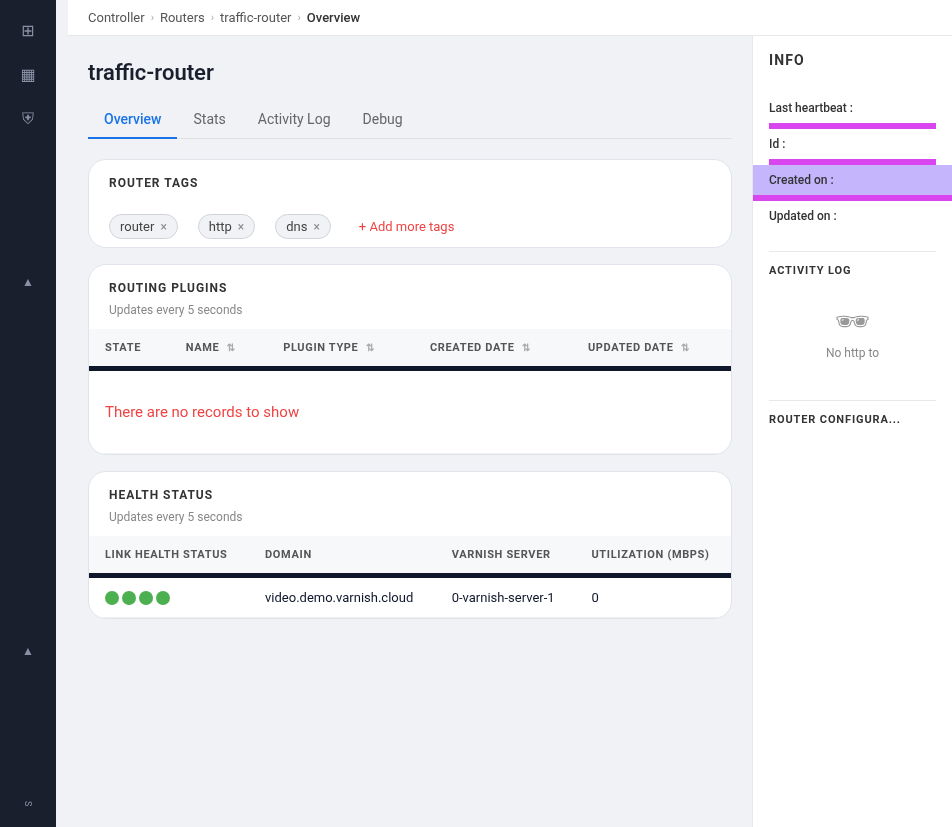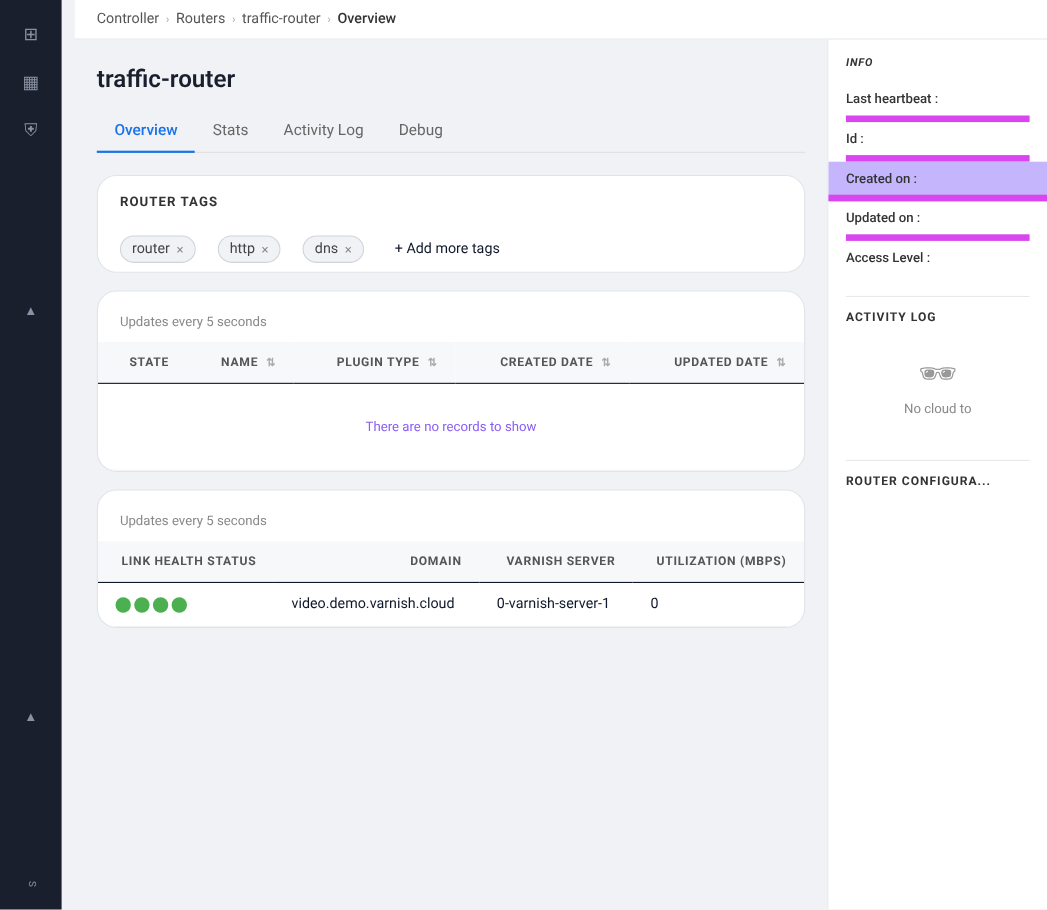--- a/index.html
+++ b/index.html
@@ -162,21 +162,21 @@
       font-size: 13px;
       color: #444;
     }
     .tag-remove {
       cursor: pointer;
       color: #888;
       font-size: 12px;
       line-height: 1;
     }
     .add-tag {
-      color: #0f172a;
+      color: #ef4444;
       cursor: pointer;
       font-size: 13px;
       display: flex;
       align-items: center;
       gap: 4px;
       padding: 4px 8px;
     }
 
     
     .section-subtitle {
@@ -192,45 +192,44 @@
       overflow-x: auto;
     }
     table {
       width: 100%;
       border-collapse: collapse;
       font-size: 13px;
     }
     thead th {
       background: #f7f8fa;
       padding: 12px 16px;
-      text-align: right;
+      text-align: left;
       font-size: 11px;
       font-weight: 700;
       letter-spacing: 0.06em;
       color: #555;
       text-transform: uppercase;
-      border-bottom: 1px solid #0f172a;
+      border-bottom: 5px solid #0f172a;
       white-space: nowrap;
     }
     thead th .sort-icon {
       display: inline-block;
       margin-left: 4px;
       color: #aaa;
       font-size: 10px;
     }
     tbody td {
       padding: 12px 16px;
       border-bottom: 1px solid #f0f0f0;
       color: #0f172a;
     }
     .no-records {
-      text-align: center;
       padding: 32px 16px;
-      color: #8b5cf6;
-      font-size: 12px;
+      color: #ef4444;
+      font-size: 15px;
     }
 
     
     .filter-row {
       display: flex;
       gap: 8px;
       padding: 0 20px 12px;
     }
     .filter-btn {
       padding: 5px 14px;
@@ -256,27 +255,26 @@
       height: 14px;
       border-radius: 50%;
     }
     .dot.green { background: #4caf50; }
 
     
     .info-section {
       margin-bottom: 20px;
     }
     .info-title {
-      font-size: 10px;
+      font-size: 14px;
       font-weight: 700;
       letter-spacing: 0.08em;
       color: #333;
       text-transform: uppercase;
-      margin-bottom: 12px;
-      font-style: italic;
+      margin-bottom: 25px;
     }
     .info-row {
       padding: 8px 0;
       font-size: 12px;
       color: #555;
       border-bottom: 6px solid #d946ef;
     }
     .info-row:last-child { border-bottom: none; }
     .info-label {
       color: #333;
@@ -374,20 +372,21 @@
           <div class="tag">
             <span>dns</span>
             <span class="tag-remove">×</span>
           </div>
           <div class="add-tag">+ Add more tags</div>
         </div>
       </div>
 
       <div class="card">
         <div class="card-header">
+          <div class="card-title">ROUTING PLUGINS</div>
           <div class="section-subtitle">Updates every 5 seconds</div>
         </div>
         <div class="table-container">
           <table>
             <thead>
               <tr>
                 <th>
                   <span>STATE</span>
                 </th>
                 <th>
@@ -412,20 +411,21 @@
               <tr>
                 <td colspan="5" class="no-records">There are no records to show</td>
               </tr>
             </tbody>
           </table>
         </div>
       </div>
 
       <div class="card">
         <div class="card-header">
+          <div class="card-title">HEALTH STATUS</div>
           <div class="section-subtitle">Updates every 5 seconds</div>
         </div>
         <div class="table-container">
           <table>
             <thead>
               <tr>
                 <th>
                   <span>LINK HEALTH STATUS</span>
                 </th>
                 <th>
@@ -469,30 +469,27 @@
         </div>
         <div class="info-row">
           <span class="info-label">Id :</span>
         </div>
         <div class="info-row" style="background:#c4b5fd;margin:0 -16px;padding:8px 16px;">
           <span class="info-label">Created on :</span>
         </div>
         <div class="info-row">
           <span class="info-label">Updated on :</span>
         </div>
-        <div class="info-row">
-          <span class="info-label">Access Level :</span>
-        </div>
       </div>
 
       <div class="info-section">
         <div class="right-section-title">ACTIVITY LOG</div>
         <div class="activity-placeholder">
           <span class="glasses-icon">🕶</span>
-          <span>No cloud to</span>
+          <span>No http to</span>
         </div>
       </div>
 
       <div class="info-section">
         <div class="right-section-title">ROUTER CONFIGURA...</div>
       </div>
 
 
     </div>
 

